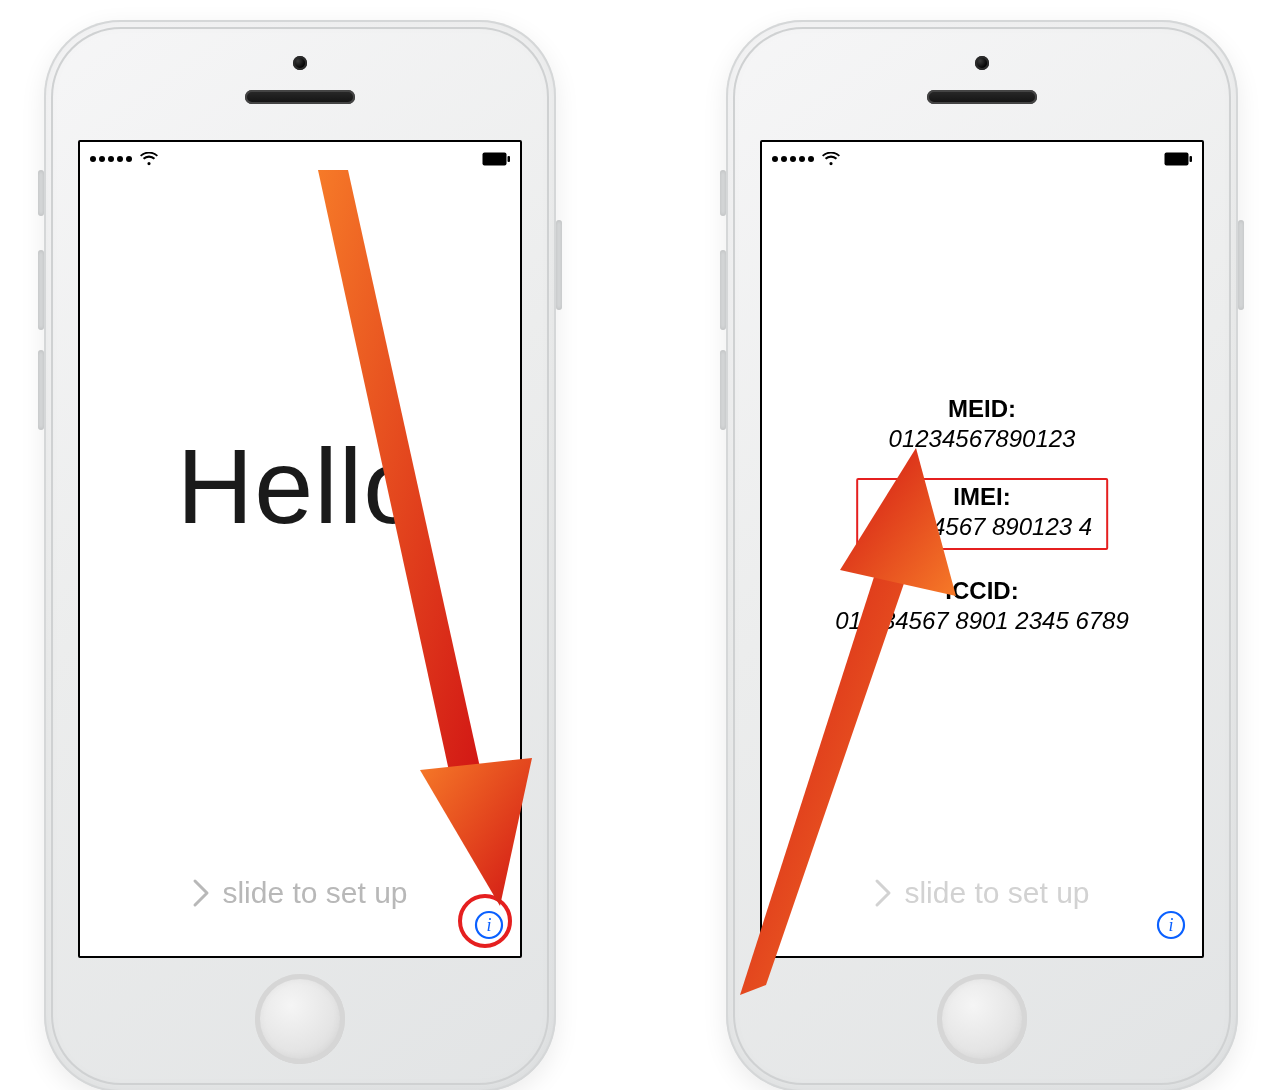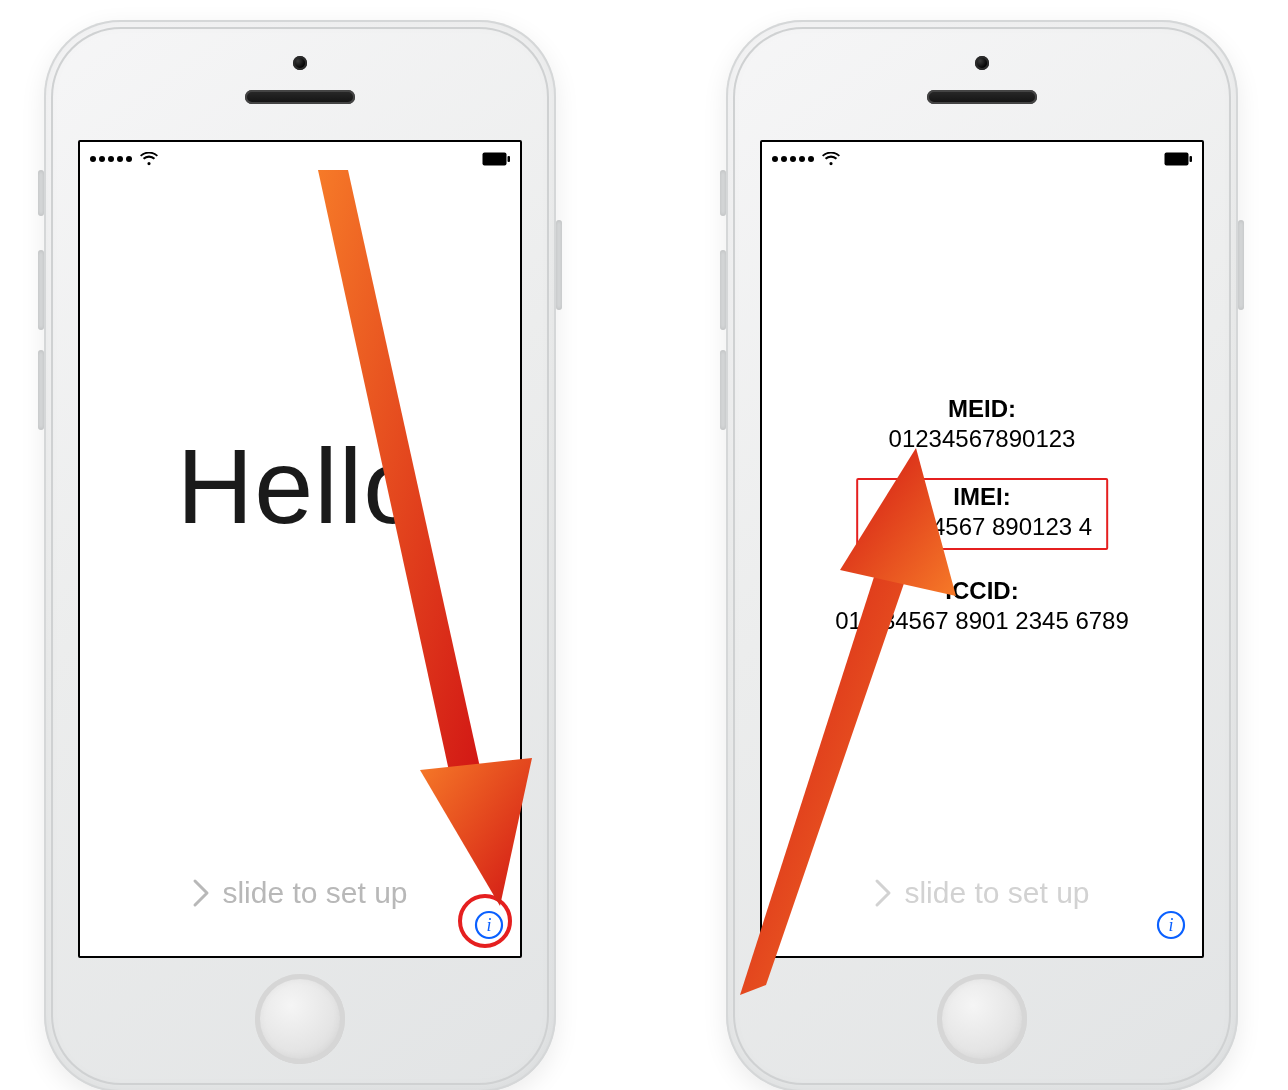--- a/index.html
+++ b/index.html
@@ -180,21 +180,21 @@
     left: 50%;
     transform: translate(-50%,-12%);
     text-align: center;
     font-size: 24px;
     line-height: 1.25;
     color:#000;
     white-space: nowrap;
   }
   .devinfo .label { font-weight: 700; margin-top: 26px; }
   .devinfo .label:first-child { margin-top: 0; }
-  .devinfo .val { font-weight: 400; }
+  .devinfo .val { font-weight: 400; font-style: italic; }
   .imei-wrap {
     display:inline-block;
     padding: 2px 14px 6px 14px;
     margin-top:24px;
   }
   .imei-highlight {
     border: 2px solid #e51f1f;
     border-radius: 2px;
     text-align: center;
   }

